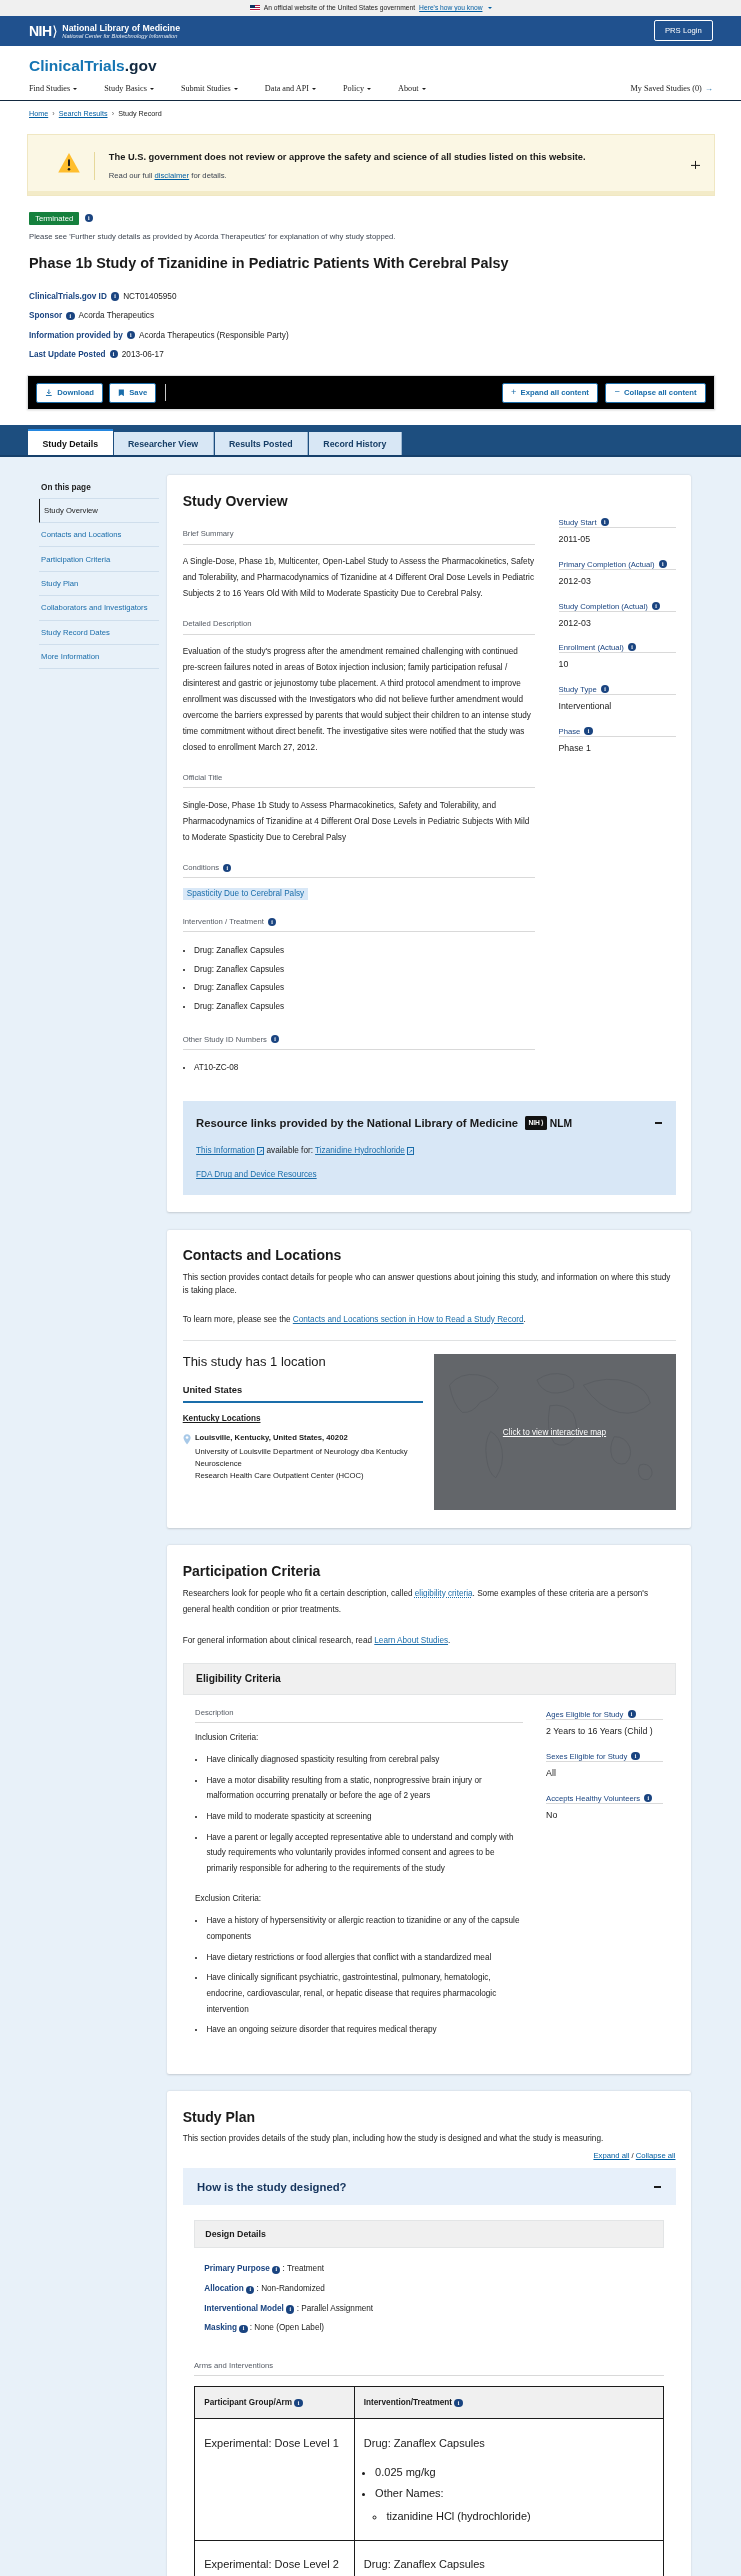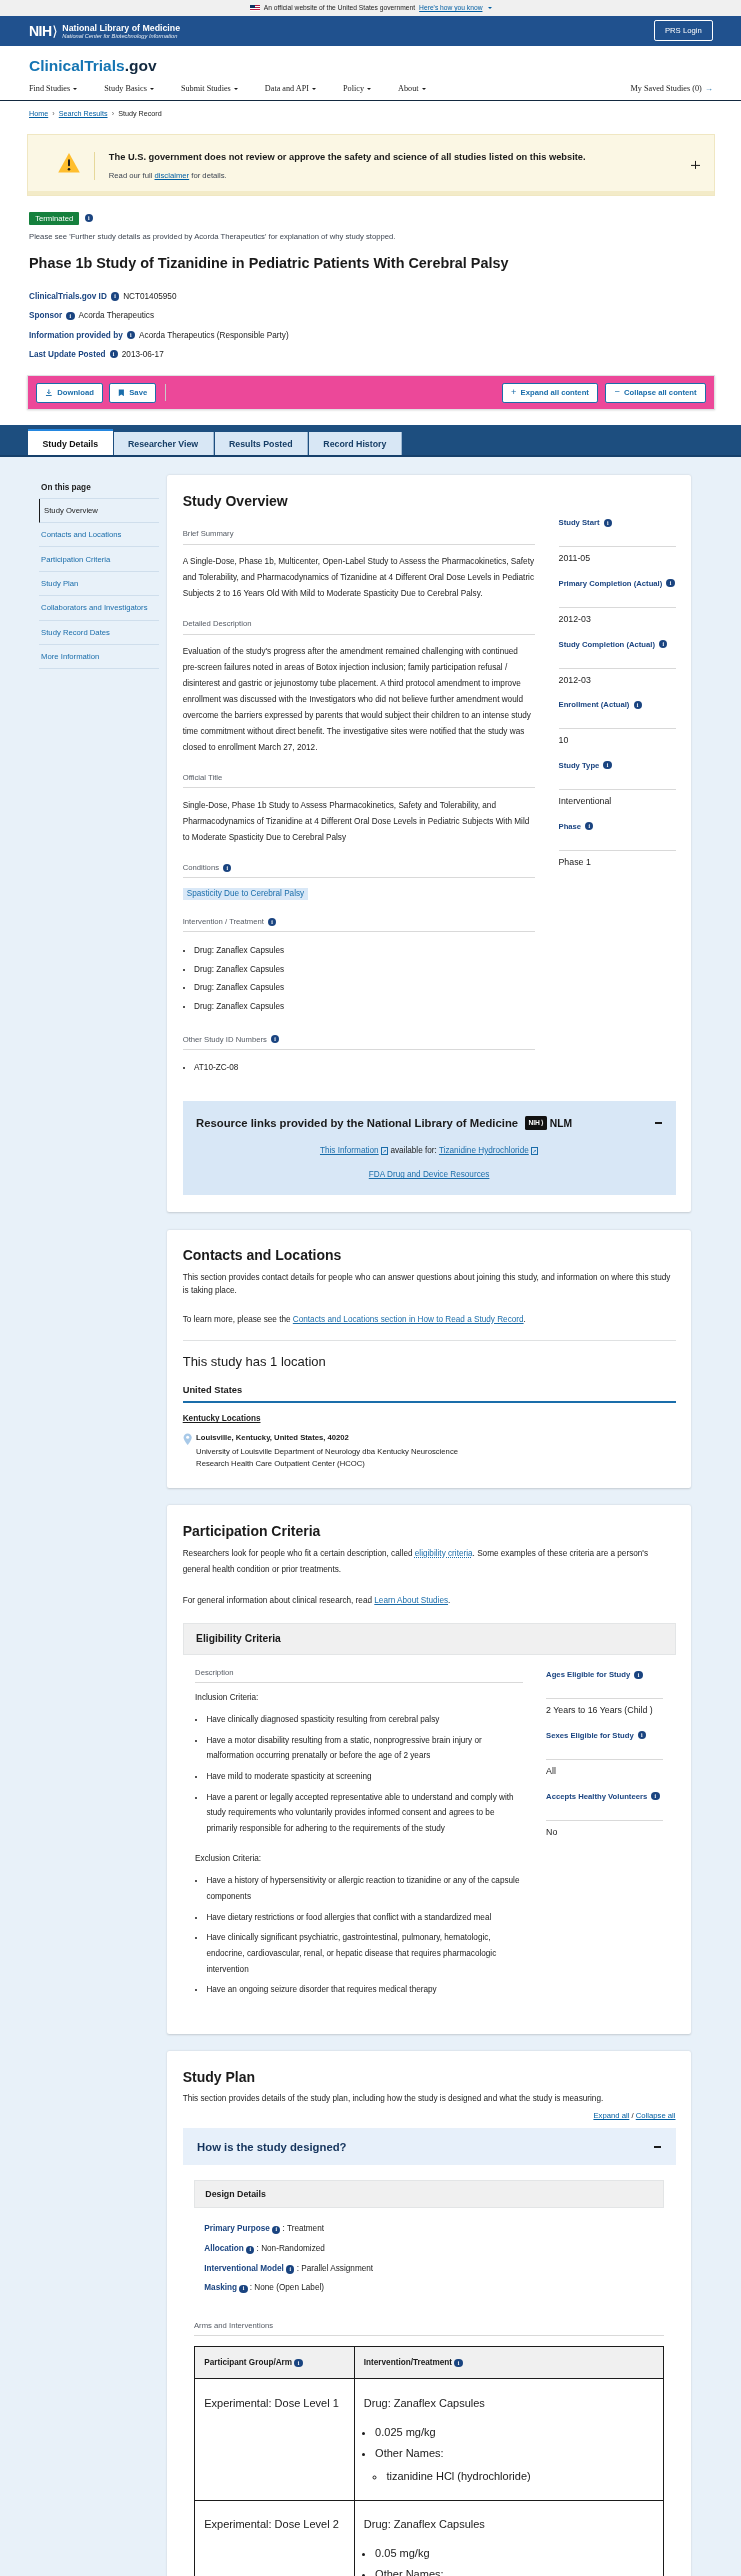--- a/index.html
+++ b/index.html
@@ -60,21 +60,21 @@
   .status-note { padding:5.2px 29px 0 29px; font-size:7.7px; color:#3d4551; }
   .study-title { padding:14.4px 29px 3.1px 29px; font-size:14.4px; font-weight:700; color:#1b1b1b; }
   .kv-rows { padding:7.2px 29px 13.4px 29px; }
   .kv { display:flex; align-items:center; gap:4.1px; margin-top:10.3px; font-size:8.2px; }
   .kv .lbl { color:#1a4480; font-weight:700; }
 
   .info-i { display:inline-flex; width:8.2px; height:8.2px; border-radius:50%; background:#1a4480; color:#fff; align-items:center; justify-content:center; flex:0 0 8.2px; }
   .info-i::before { content:"i"; font-size:5.7px; font-weight:700; font-family:"Liberation Serif", serif; }
 
   
-  .toolbar { margin:3.1px 27px 15.5px 27px; background:#ec4899; border:0.5px solid #dfe1e2; box-shadow:0 0.5px 2.1px rgba(0,0,0,.18); padding:6.2px 8.2px; display:flex; align-items:center; gap:6.2px; }
+  .toolbar { margin:3.1px 27px 15.5px 27px; background:#000000; border:0.5px solid #dfe1e2; box-shadow:0 0.5px 2.1px rgba(0,0,0,.18); padding:6.2px 8.2px; display:flex; align-items:center; gap:6.2px; }
   .tb-btn { display:inline-flex; align-items:center; gap:4.1px; border:1px solid #1a6daa; background:#fff; color:#1a6daa; font-weight:700; font-size:7.7px; padding:4.6px 8.2px; border-radius:2.1px; }
   .tb-sep { width:0.5px; height:16.5px; background:#c9c9c9; margin:0 2.1px; }
   .tb-right { margin-left:auto; display:flex; gap:7.2px; }
   .pm { font-weight:400; font-size:9.3px; line-height:5.2px; }
 
   
   .tabbar { background:#1d4e7f; display:flex; align-items:flex-end; padding:4.1px 0 0 28px; gap:1px; border-bottom:2.6px solid #16406b; }
   .tab { background:#d8e7f5; color:#173e66; font-weight:700; font-size:8.8px; padding:6.2px 14.4px; border-right:0.5px solid #9db8d2; }
   .tab.active { background:#ffffff; color:#111; border-top:2.6px solid #2487e0; padding-top:7.2px; border-right:none; }
 
@@ -91,28 +91,28 @@
   .card h2 { font-size:14px; font-weight:700; margin-bottom:7.2px; }
   .card .card-desc { font-size:8.2px; line-height:1.7; color:#1b1b1b; }
 
   .sec-label { font-size:7.7px; color:#565c65; display:flex; align-items:center; gap:4.1px; padding-bottom:5.2px; border-bottom:0.5px solid #d9d9d9; margin-bottom:9.3px; }
   .para { font-size:8.2px; line-height:1.95; margin-bottom:17.5px; }
 
   .ov-flex { display:flex; gap:24px; }
   .ov-left { flex:1; min-width:0; }
   .ov-aside { width:117px; flex:0 0 117px; padding-top:2.1px; }
   .aside-item { margin-bottom:15.5px; }
-  .aside-lbl { color:#1a4480; font-weight:700; font-size:7.7px; display:flex; gap:4.1px; align-items:center; padding-bottom:19px; border-bottom:0.5px solid #d9d9d9; }
+  .aside-lbl { color:#1a4480; font-weight:400; font-size:7.7px; display:flex; gap:4.1px; padding-bottom:0; border-bottom:0.5px solid #d9d9d9; }
   .aside-val { font-size:8.8px; padding-top:6.2px; }
 
   .chip { display:inline-block; background:#d9e8f7; color:#1a6daa; padding:1.5px 4.1px; font-size:8.2px; margin-bottom:17.5px; }
   ul.plain { list-style:disc; margin:0 0 17.5px 11.3px; line-height:2.3; }
 
   
-  .resource { background:#d8e7f6; padding:15.5px 13.4px; margin-top:5.2px;text-align:center; }
+  .resource { background:#d8e7f6; padding:15.5px 13.4px; margin-top:5.2px; }
   .res-head { display:flex; align-items:center; gap:7.2px; }
   .res-title { font-size:11.3px; font-weight:700; }
   .nlm-logo { display:flex; align-items:center; gap:3.1px; }
   .nlm-box { background:#111; color:#fff; font-weight:700; font-size:6.7px; padding:3.1px 3.1px; border-radius:1.5px; }
   .nlm-box::after { content:"\27E9"; margin-left:1px; }
   .nlm-txt { font-weight:700; font-size:10.3px; color:#111; }
   .res-min { margin-left:auto; width:7.2px; height:1.5px; background:#1b1b1b; }
   .res-line { margin-top:15.5px; font-size:8.2px; }
   .res-line a { color:#1a6daa; text-decoration:underline; }
   .ext::after { content:"\2197"; font-size:5.2px; border:0.5px solid #1a6daa; padding:0 0.5px; margin-left:2.1px; color:#1a6daa; }
@@ -449,20 +449,34 @@
                   <path d="M12 1C6 1 1.5 5.6 1.5 11.5 1.5 19 12 31 12 31s10.5-12 10.5-19.5C22.5 5.6 18 1 12 1z" fill="#a8c9e8"></path>
                   <circle cx="12" cy="11" r="4" fill="#fff"></circle>
                 </svg>
             <div>
               <div class="loc-city">Louisville, Kentucky, United States, 40202</div>
               <div class="loc-sub">University of Louisville Department of Neurology dba Kentucky Neuroscience</div>
               <div class="loc-sub">Research Health Care Outpatient Center (HCOC)</div>
             </div>
           </div>
         </div>
+        <div class="mapbox">
+          <svg viewBox="0 0 470 302">
+            <g fill="none" stroke="#4e5257" stroke-width="1.5">
+              <path d="M30 60 q20 -25 55 -20 q30 5 40 25 q-10 20 -35 28 q-15 22 -35 20 q-18 -15 -25 -53z"></path>
+              <path d="M110 150 q18 10 22 35 q5 30 -12 55 q-14 -8 -18 -38 q-5 -32 8 -52z"></path>
+              <path d="M200 50 q25 -18 55 -10 q20 8 16 25 q-20 12 -42 10 q-22 -5 -29 -25z"></path>
+              <path d="M225 100 q30 -5 45 15 q12 25 2 50 q-18 18 -38 8 q-18 -22 -9 -73z"></path>
+              <path d="M290 60 q45 -20 90 -5 q35 12 40 40 q-25 25 -60 18 q-40 -8 -70 -53z"></path>
+              <path d="M350 160 q22 0 30 20 q6 18 -8 32 q-18 5 -26 -12 q-7 -20 4 -40z"></path>
+              <path d="M400 215 q15 -5 22 8 q5 12 -6 20 q-14 3 -18 -10 q-3 -10 2 -18z"></path>
+            </g>
+          </svg>
+          <a class="map-link">Click to view interactive map</a>
+        </div>
       </div>
     </section>
 
     <section class="card">
       <h2>Participation Criteria</h2>
       <p class="card-desc" style="line-height:1.95;">
         <span>Researchers look for people who fit a certain description, called </span><a class="dotted">eligibility criteria</a><span>. Some examples of these criteria are a person's general health condition or prior treatments.</span>
       </p>
       <p class="card-desc" style="margin-top:15.5px;">
         <span>For general information about clinical research, read </span><a class="std">Learn About Studies</a><span>.</span>

